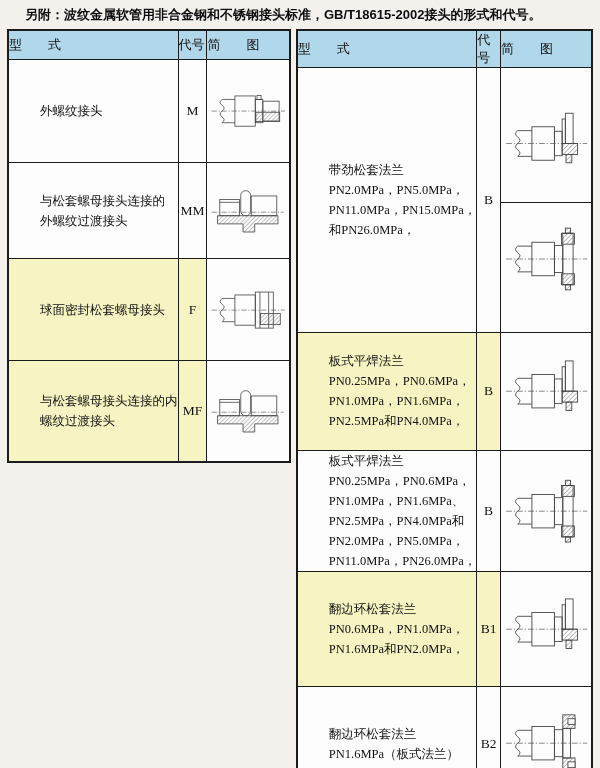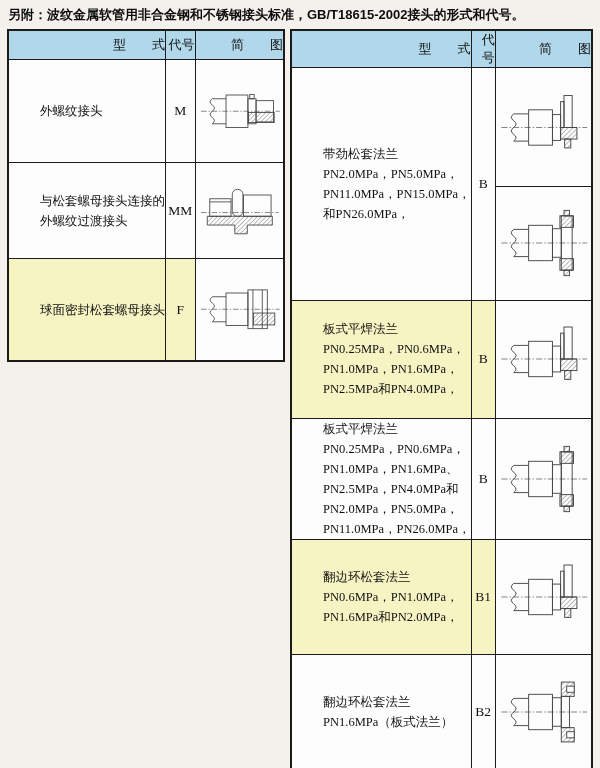--- a/index.html
+++ b/index.html
@@ -14,29 +14,29 @@
   html,body{margin:0;padding:0;}
   body{
     width:600px;height:768px;overflow:hidden;
     background:var(--page-bg);
     font-family:"Liberation Serif","DejaVu Serif",serif;
     color:#111;
   }
   .title{
     padding:7px 8px 5px 8px;
     font-family:"Liberation Sans","DejaVu Sans",sans-serif;
-    font-weight:700;font-size:13px;line-height:1.3;color:#0d0d0d;
+    font-weight:700;font-size:13px;line-height:1.3;color:#0d0d0d;margin-left:17px;
   }
   .tables{display:flex;gap:5px;padding:0 7px;align-items:flex-start;}
   table.tbl{border-collapse:collapse;background:var(--cell-bg);table-layout:fixed;}
   table.tbl td, table.tbl th{border:1.6px solid var(--border);padding:0;background:var(--cell-bg);}
   table.tbl{border:2.5px solid var(--border);}
   th{
     height:28px;background:var(--header-bg) !important;
-    font-weight:400;font-size:13px;text-align:right;vertical-align:middle;
+    font-weight:400;font-size:13px;text-align:left;vertical-align:middle;
   }
   td.type{vertical-align:middle;padding:4px 4px 4px 9px;font-size:12.5px;}
   td.type .ln{line-height:1.6;white-space:nowrap;overflow:hidden;margin-left:31px;}
   td.code{text-align:center;vertical-align:middle;font-size:13.5px;}
   td.hl{background:var(--highlight-bg) !important;}
   td.diag{vertical-align:middle;padding:0;}
   svg.dg{display:block;width:100%;height:100%;stroke:var(--diagram-stroke);fill:none;stroke-width:1.4;}
   .dstack{display:flex;flex-direction:column;width:100%;}
   .dsub{border-bottom:1.6px solid var(--border);}
   .dsub.last{border-bottom:none;}
@@ -171,36 +171,48 @@
         <td class="type hl">
           <div class="ln">球面密封松套螺母接头</div>
         </td>
         <td class="code hl">F</td>
         <td class="diag">
           <svg class="dg" viewBox="0 0 140 100">
                 <use href="#sym-loose-nut"></use>
               </svg>
         </td>
       </tr>
+      <tr style="height:101px">
+        <td class="type hl">
+          <div class="ln">与松套螺母接头连接的内</div>
+          <div class="ln">螺纹过渡接头</div>
+        </td>
+        <td class="code hl">MF</td>
+        <td class="diag">
+          <svg class="dg" viewBox="0 0 140 100">
+                <use href="#sym-nipple"></use>
+              </svg>
+        </td>
+      </tr>
     </tbody>
       </table>
 
     <table class="tbl">
       <colgroup>
           <col style="width:139px">
           <col style="width:28px">
           <col style="width:125px">
         </colgroup>
       <tbody>
           <tr style="height:30px">
         <th>型　　式</th>
         <th>代号</th>
         <th>简　　图</th>
       </tr>
-      <tr style="height:233px">
+      <tr style="height:265px">
         <td class="type">
           <div class="ln">带劲松套法兰</div>
           <div class="ln">PN2.0MPa，PN5.0MPa，</div>
           <div class="ln">PN11.0MPa，PN15.0MPa，</div>
           <div class="ln">和PN26.0MPa，</div>
         </td>
         <td class="code">B</td>
         <td class="diag">
           <div class="dstack">
             <div class="dsub" style="height:118px">

